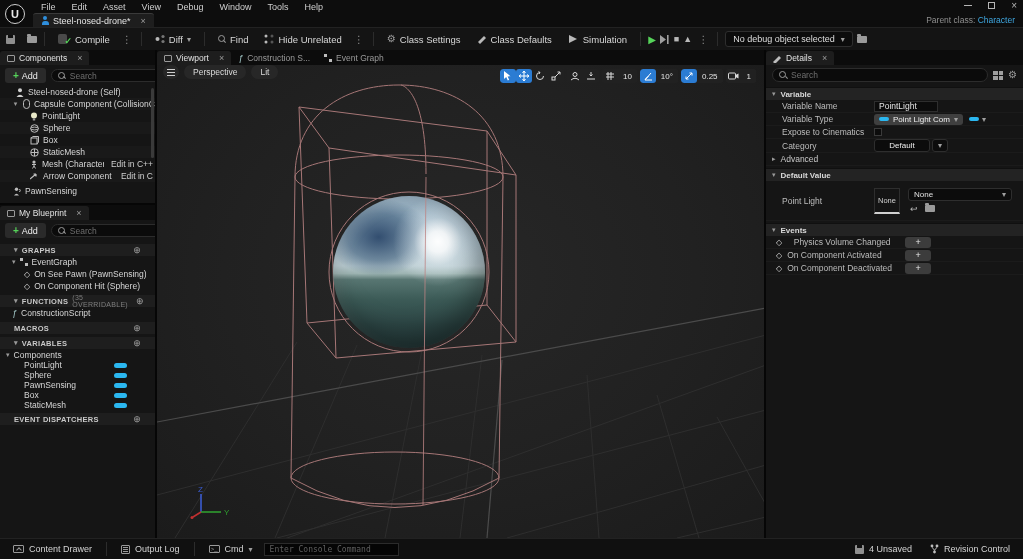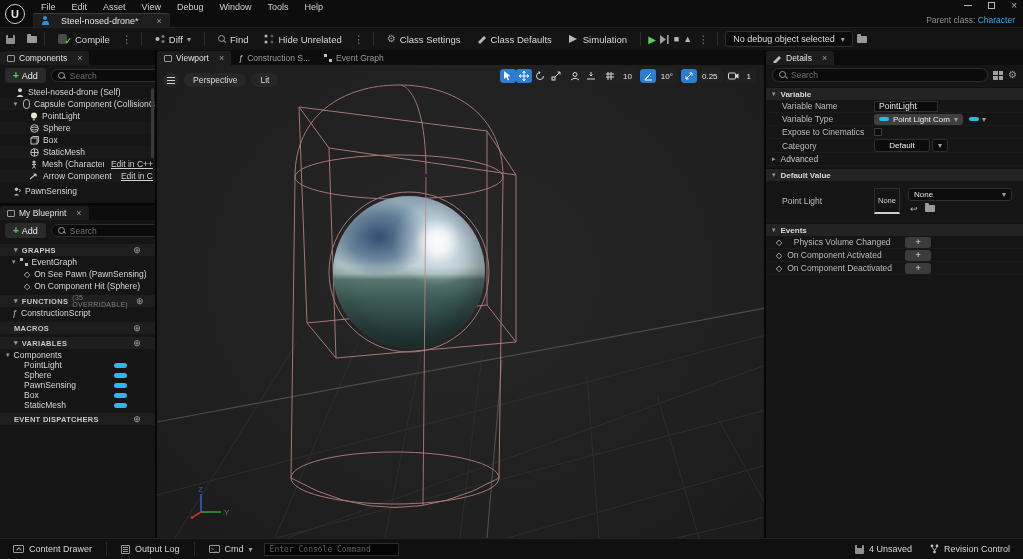--- a/index.html
+++ b/index.html
@@ -10,21 +10,21 @@
   color:#cfcfcf; font-size:9px; -webkit-font-smoothing:antialiased;
 }
 
 #titlebar { height:27px; background:#0d0d0d; display:flex; position:relative; }
 .logo { width:30px; height:27px; display:flex; align-items:center; justify-content:center; }
 .logo-circle { width:20px; height:20px; border-radius:50%; border:1.5px solid #cfcfcf; color:#e8e8e8;
   display:flex; align-items:center; justify-content:center; font-size:11px; font-weight:bold; background:#060606;}
 .menubar { display:flex; align-items:center; height:13px; gap:2px; padding-left:4px; }
 .menu-item { padding:0 7px; color:#cfcfcf; font-size:9px; cursor:default; }
 .tabrow { display:flex; height:14px; align-items:stretch; }
-.asset-tab { display:flex; align-items:center; gap:12px; background:#1e1e1e; border-top:1px solid #3a3a3a;
+.asset-tab { display:flex; align-items:center; gap:4px; background:#1e1e1e; border-top:1px solid #3a3a3a;
   padding:0 8px; margin-left:3px; border-radius:3px 3px 0 0; font-size:9px; color:#e4e4e4;}
 .asset-tab .bp-person { width:8px; height:9px; position:relative; }
 .bp-person::before { content:""; position:absolute; top:0; left:2px; width:4px; height:4px; border-radius:50%; background:#2f8fdd;}
 .bp-person::after { content:""; position:absolute; bottom:0; left:0.5px; width:7px; height:4px; border-radius:3px 3px 0 0; background:#2f8fdd;}
 .tab-close { color:#9a9a9a; font-size:9px; margin-left:6px; }
 .win-controls { position:absolute; right:6px; top:2px; display:flex; gap:16px; align-items:center; }
 .win-min { width:8px; height:1px; background:#b5b5b5; }
 .win-max { width:7px; height:7px; border:1px solid #b5b5b5; }
 .win-close { color:#b5b5b5; font-size:10px; line-height:7px; }
 .parent-class { position:absolute; right:8px; top:15px; font-size:8.5px; color:#8f8f8f; }
@@ -63,21 +63,21 @@
 .searchbox input { flex:1; min-width:0; background:transparent; border:none; outline:none; color:#cfcfcf; font-size:8.5px; font-family:"Liberation Sans",sans-serif;}
 .searchbox input::placeholder { color:#6e6e6e; }
 .mag { width:8px; height:8px; position:relative; flex:none;}
 .mag::before{content:"";position:absolute;left:0;top:0;width:5px;height:5px;border:1.2px solid #9a9a9a;border-radius:50%;}
 .mag::after{content:"";position:absolute;left:5.5px;top:5.5px;width:3px;height:1.2px;background:#9a9a9a;transform:rotate(45deg);}
 .gear { color:#9f9f9f; font-size:10px; line-height:10px;}
 
 #comp-tree { flex:1; overflow:hidden; position:relative; }
 .trow { display:flex; align-items:center; height:12px; gap:4px; padding-right:2px; font-size:8.5px; color:#d6d6d6; white-space:nowrap; overflow:hidden;}
 .trow:nth-child(even){ background:#191919; }
-.trow .lnk { color:#cfcfcf; text-decoration:underline; margin-left:3px; flex:none;}
+.trow .lnk { color:#cfcfcf; margin-left:3px; flex:none;}
 .exp { width:7px; color:#9a9a9a; font-size:7px; flex:none; text-align:center;}
 .tree-scroll { position:absolute; right:1px; top:2px; width:3px; height:70px; background:#3a3a3a; border-radius:2px;}
 
 .sec-hdr { height:12px; background:#1e1e1e; display:flex; align-items:center; gap:4px; padding:0 14px; margin-top:3px;
   font-size:7.5px; font-weight:bold; color:#c9c9c9; letter-spacing:0.3px; flex:none;}
 .sec-hdr .note { font-weight:normal; color:#7d7d7d; font-size:7px;}
 .sec-hdr .spacer{flex:1;}
 .sec-plus { color:#9f9f9f; font-size:9px; font-weight:normal;}
 .mb-row { display:flex; align-items:center; gap:4px; height:12px; padding-left:12px; font-size:8.5px; color:#d6d6d6;}
 .mb-row.indent2 { padding-left:24px; }
@@ -92,21 +92,21 @@
 #vp-tabbar { height:15px; background:#0c0c0c; display:flex; flex:none;}
 #viewport { position:relative; flex:1; background:radial-gradient(ellipse at 50% 45%, #272727 0%, #212121 55%, #1b1b1b 100%); overflow:hidden;}
 #viewport svg.layer { position:absolute; left:0; top:0; z-index:0;}
 #sphere { position:absolute; z-index:1; border-radius:50%;
   background:
     radial-gradient(circle at 69% 30%, rgba(255,255,255,0.98) 0%, rgba(255,255,255,0.85) 7%, rgba(240,248,252,0.35) 16%, rgba(240,248,252,0) 30%),
     radial-gradient(ellipse 46% 34% at 30% 27%, rgba(38,66,102,0.9) 0%, rgba(52,84,116,0.55) 45%, rgba(52,84,116,0) 75%),
     linear-gradient(to bottom, #8fa9bc 0%, #a9bfcb 30%, #b7c9cf 46%, #9db4b2 51%, #587672 55%, #3c5b57 68%, #2c4544 85%, #253b3b 100%);
   box-shadow: inset -6px -10px 26px rgba(0,0,0,0.38), inset 4px 6px 14px rgba(255,255,255,0.10);}
 #vp-meridian { position:absolute; z-index:2; }
-.vp-overlay-left { position:absolute; z-index:3; left:6px; top:8px; display:flex; gap:5px; align-items:center;}
+.vp-overlay-left { position:absolute; z-index:3; left:6px; top:0; display:flex; gap:5px; align-items:center;}
 .vp-pill { background:rgba(40,40,40,0.92); border-radius:8px; padding:2px 9px; font-size:8.5px; color:#dcdcdc;}
 .vp-burger { width:16px; height:14px; border-radius:8px; background:rgba(40,40,40,0.92); display:flex; flex-direction:column; justify-content:center; gap:2px; align-items:center;}
 .vp-burger i { display:block; width:8px; height:1px; background:#cfcfcf;}
 .vp-toolbar { position:absolute; z-index:3; right:8px; top:4px; display:flex; gap:3px; align-items:center;}
 .vseg { display:flex; background:rgba(34,34,34,0.95); border-radius:3px; overflow:hidden;}
 .vbtn { width:16px; height:14px; display:flex; align-items:center; justify-content:center; color:#d9d9d9;}
 .vbtn.active { background:#2b7cd3; border-radius:3px; color:#fff;}
 .vval { padding:0 5px; height:14px; display:flex; align-items:center; font-size:8px; color:#e4e4e4; background:rgba(34,34,34,0.95);}
 #axis-gizmo { position:absolute; z-index:3; left:30px; bottom:14px;}
 

